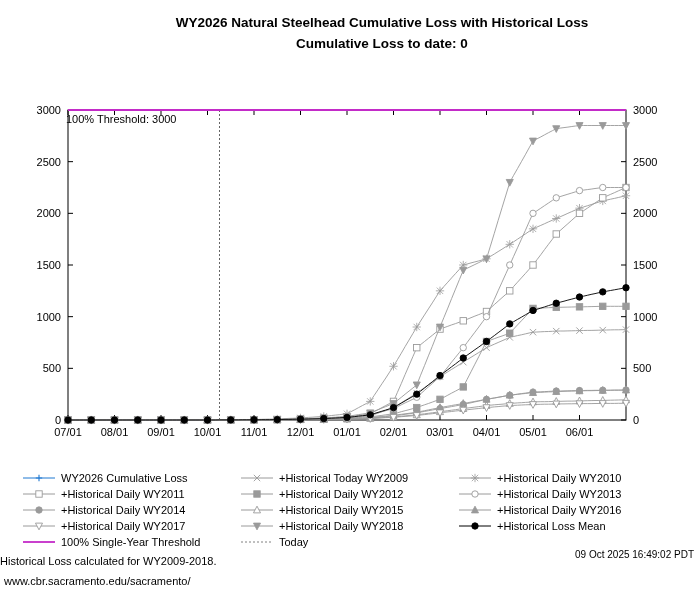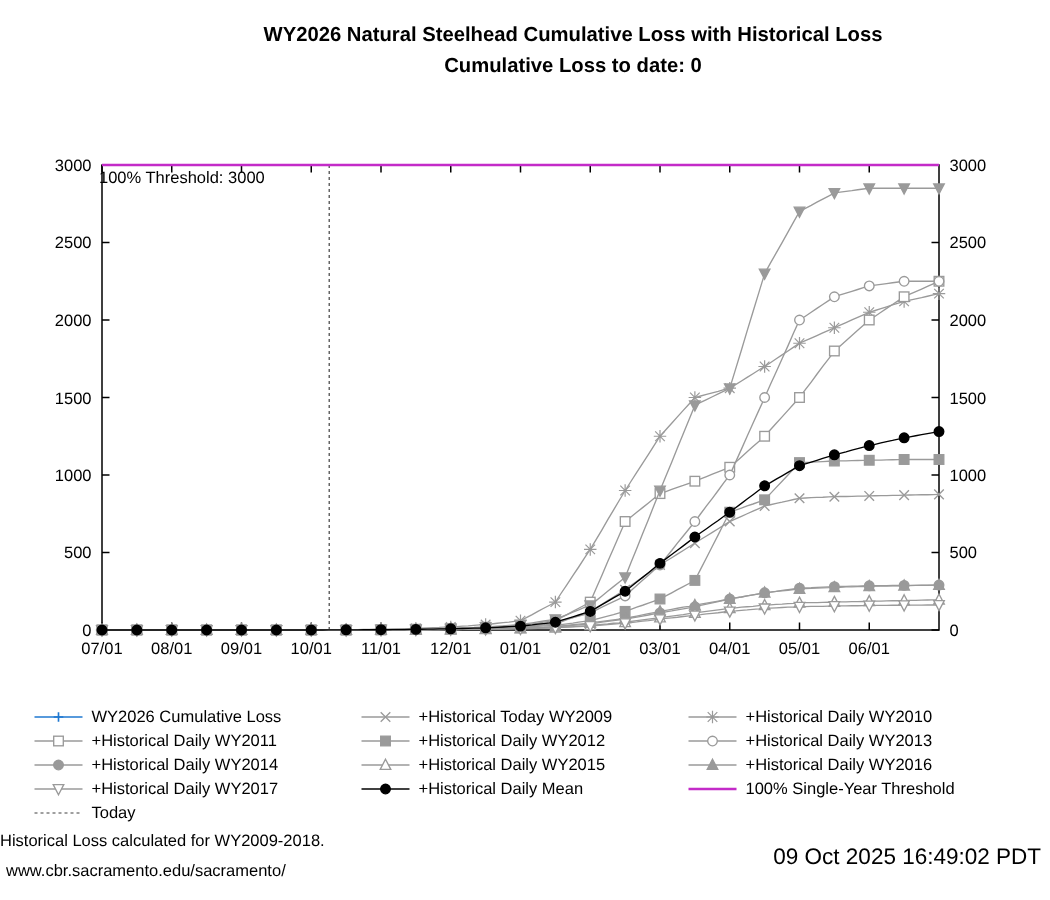--- a/index.html
+++ b/index.html
@@ -73,22 +73,22 @@
   }
   .footer-left {
     position: absolute;
     left: 4px;
     top: 575px;
     font-size: 11px;
   }
   .footer-right {
     position: absolute;
     right: 6px;
-    top: 563px;
-    font-size: 15px;
+    top: 549px;
+    font-size: 10px;
   }
   .thresh-label {
     position: absolute;
     left: 66px;
     top: 113px;
     font-size: 11px;
   }
 </style>
 </head>
 <body>
@@ -563,24 +563,31 @@
         </div>
         <div class="legend-item">
           <div class="legend-key"><svg width="34" height="12">
               <line x1="1" y1="6" x2="33" y2="6" stroke="#9a9a9a" stroke-width="1"></line>
               <path d="M17,9.84L20.52,3.1199999999999997L13.48,3.1199999999999997Z" stroke="#9a9a9a" fill="#fff" stroke-width="0.9"></path>
             </svg></div>
           <span class="legend-label">+Historical Daily WY2017</span>
         </div>
         <div class="legend-item">
           <div class="legend-key"><svg width="34" height="12">
+              <line x1="1" y1="6" x2="33" y2="6" stroke="#9a9a9a" stroke-width="1"></line>
+              <path d="M17,9.84L20.52,3.1199999999999997L13.48,3.1199999999999997Z" stroke="#9a9a9a" fill="#9a9a9a" stroke-width="0.9"></path>
+            </svg></div>
+          <span class="legend-label">+Historical Daily WY2018</span>
+        </div>
+        <div class="legend-item">
+          <div class="legend-key"><svg width="34" height="12">
               <line x1="1" y1="6" x2="33" y2="6" stroke="#000000" stroke-width="1"></line>
               <circle cx="17" cy="6" r="3.2" stroke="#000000" fill="#000000" stroke-width="0.9"></circle>
             </svg></div>
-          <span class="legend-label">+Historical Daily Mean</span>
+          <span class="legend-label">+Historical Loss Mean</span>
         </div>
         <div class="legend-item">
           <div class="legend-key"><svg width="34" height="12">
               <line x1="1" y1="6" x2="33" y2="6" stroke="#c32bc8" stroke-width="1.8"></line>
             </svg></div>
           <span class="legend-label">100% Single-Year Threshold</span>
         </div>
         <div class="legend-item">
           <div class="legend-key"><svg width="34" height="12">
               <line x1="1" y1="6" x2="33" y2="6" stroke="#808080" stroke-width="1" stroke-dasharray="2,2"></line>

